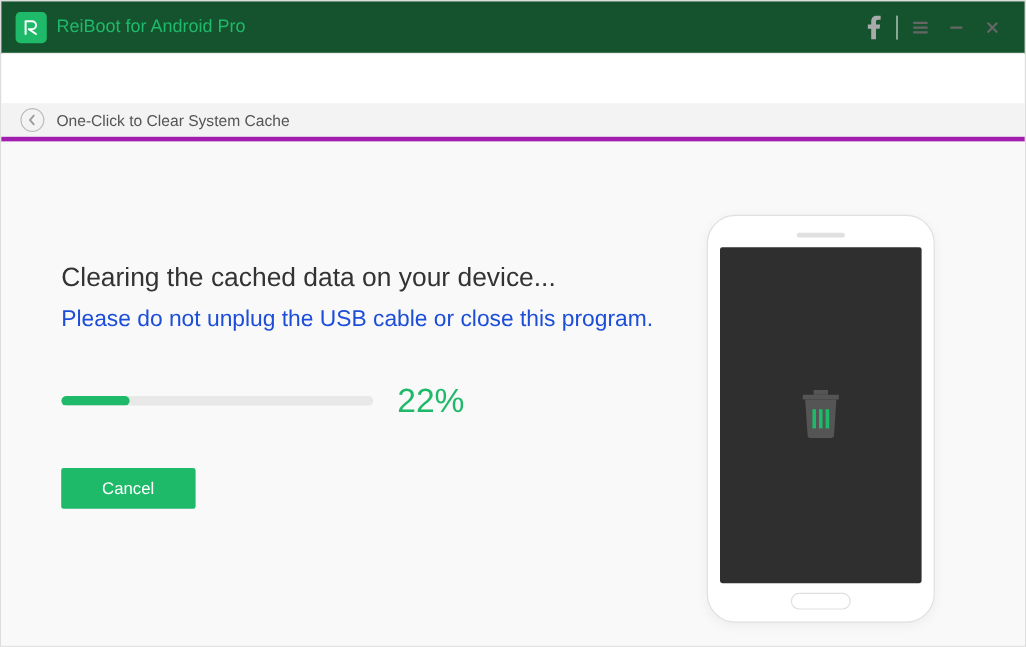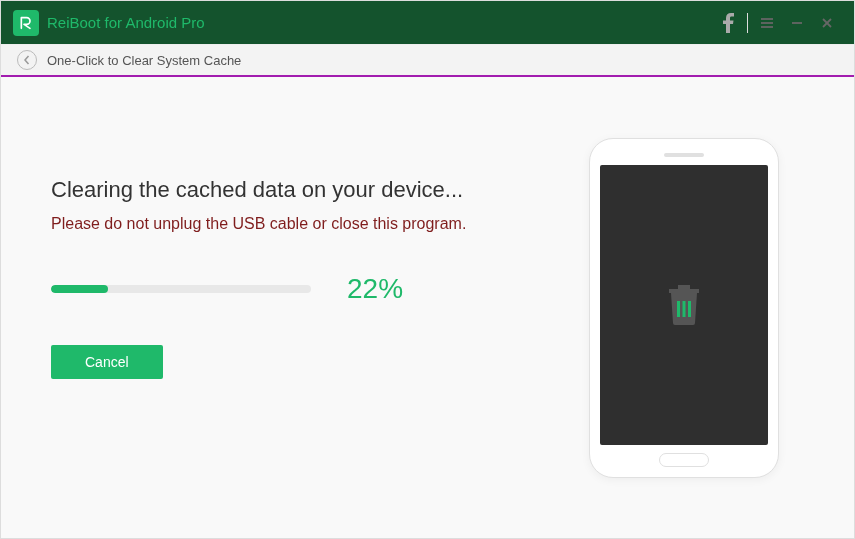--- a/index.html
+++ b/index.html
@@ -47,24 +47,25 @@
     }
     .titlebar-divider {
       width: 1px;
       height: 20px;
       background: #ddd;
       margin: 0 4px;
     }
     .subheader {
       height: 32px;
       background: #f3f3f3;
-      border-bottom: 2px solid #a21caf;
+      border-bottom: 4px solid #a21caf;
       display: flex;
       align-items: center;
       padding: 0 16px;
+      margin-top: 41px;
     }
     .back-btn {
       width: 20px;
       height: 20px;
       border: 1.5px solid #bbb;
       border-radius: 50%;
       display: flex;
       align-items: center;
       justify-content: center;
       margin-right: 10px;
@@ -85,28 +86,28 @@
       flex: 1;
       padding-top: 60px;
     }
     .main-heading {
       font-size: 22px;
       font-weight: 500;
       color: #333;
       margin-bottom: 12px;
     }
     .sub-text {
-      font-size: 16px;
-      color: #7f1d1d;
+      font-size: 19px;
+      color: #1d4ed8;
       margin-bottom: 40px;
     }
     .progress-row {
       display: flex;
       align-items: center;
-      gap: 36px;
+      gap: 20px;
       margin-bottom: 40px;
     }
     .progress-track {
       width: 260px;
       height: 8px;
       background: #e8e8e8;
       border-radius: 4px;
       overflow: hidden;
       position: relative;
     }

